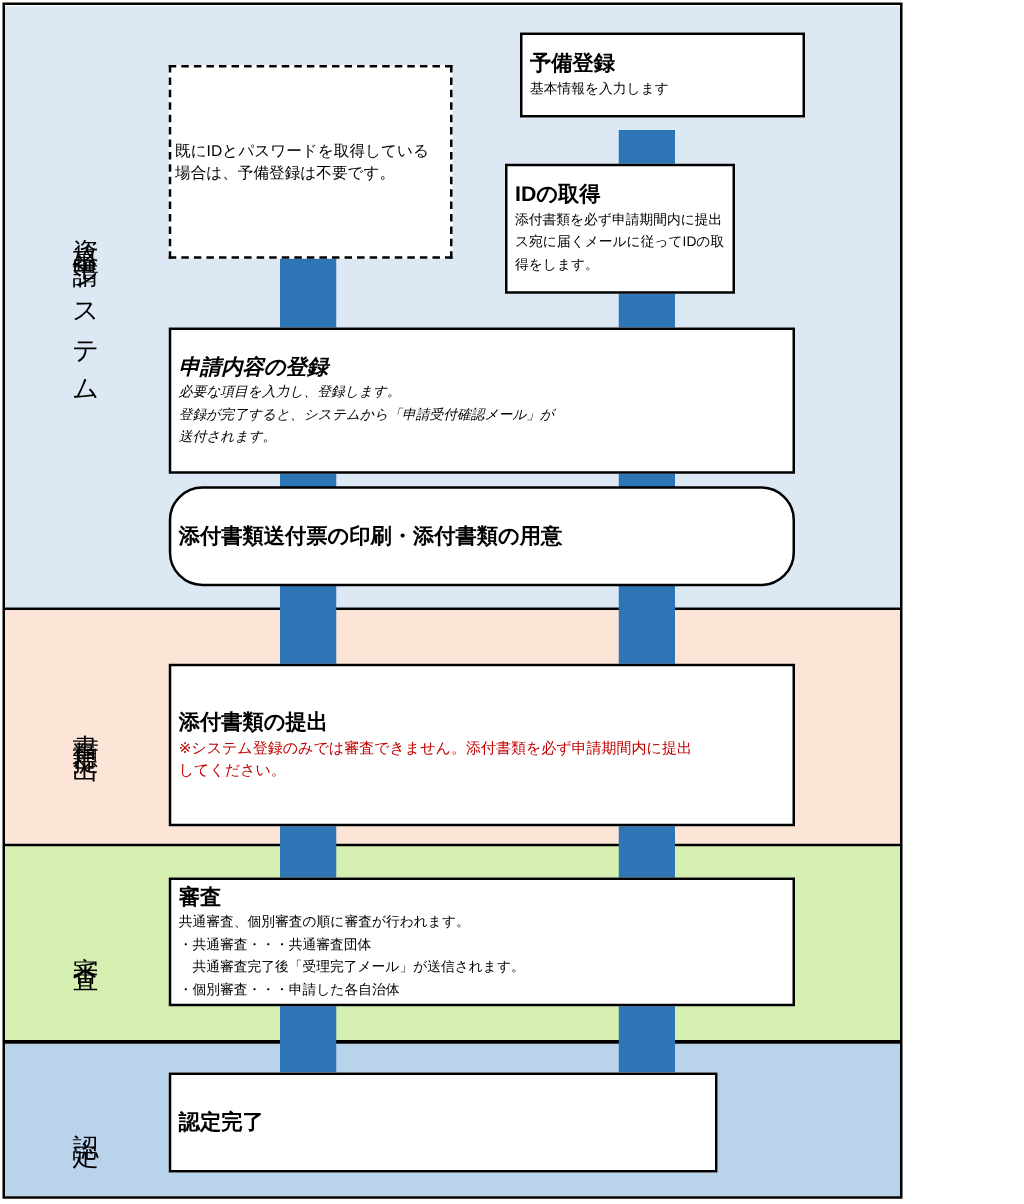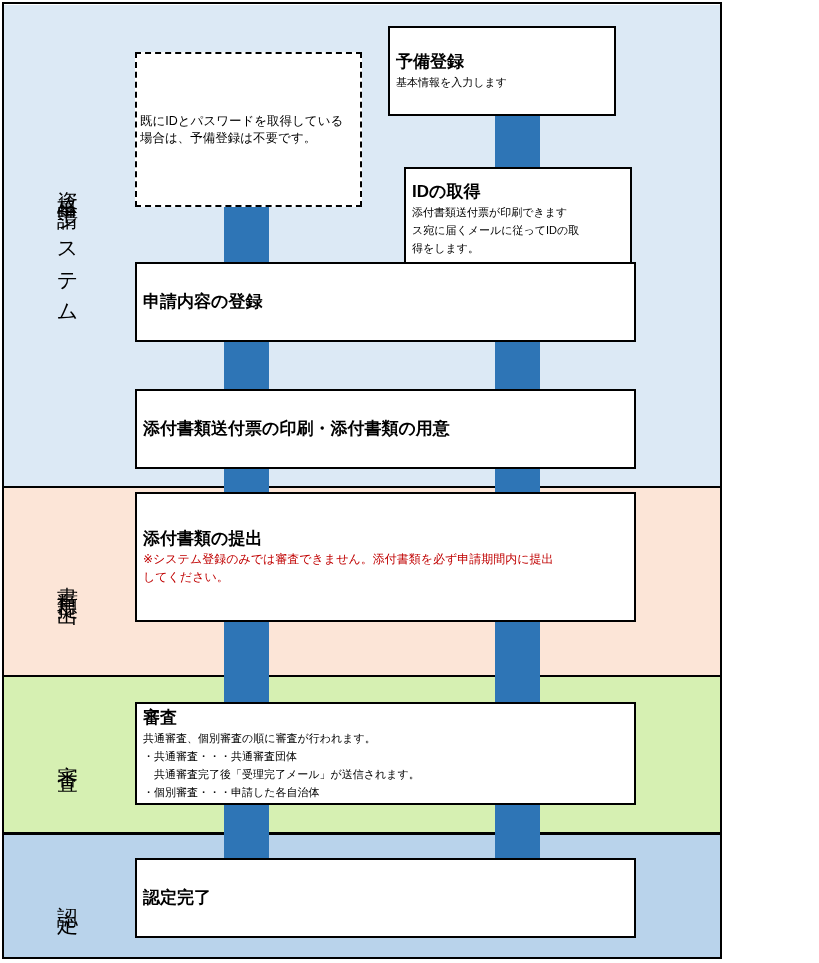--- a/index.html
+++ b/index.html
@@ -36,27 +36,27 @@
   .bar-right{left:495px;top:104px;width:45px;height:754px;}
   
   .box{
     background:#ffffff;border:2px solid #000;z-index:2;
     display:flex;flex-direction:column;justify-content:center;
     padding:0 6px;
   }
   .box .title{font-size:17px;font-weight:bold;line-height:22px;white-space:pre-line;}
   .box .desc{font-size:11px;line-height:18px;white-space:pre-line;}
   .box .warn{font-size:12px;line-height:18px;white-space:pre-line;color:#c00000;}
-  .step1{left:388px;top:26px;width:228px;height:90px;}
-  .step2{left:404px;top:131px;width:228px;height:104px;margin-top:36px;}
-  .step3{left:135px;top:262px;width:501px;height:80px;}
-  .step4{left:135px;top:389px;width:501px;height:80px;}
-  .step5{left:135px;top:492px;width:501px;height:130px;}
+  .step1{left:416px;top:26px;width:228px;height:68px;}
+  .step2{left:404px;top:131px;width:184px;height:104px;}
+  .step3{left:135px;top:262px;width:501px;height:117px;font-style:italic;}
+  .step4{left:135px;top:389px;width:501px;height:80px;border-radius:27px;}
+  .step5{left:135px;top:531px;width:501px;height:130px;}
   .step6{left:135px;top:702px;width:501px;height:103px;}
-  .step7{left:135px;top:858px;width:501px;height:80px;}
+  .step7{left:135px;top:858px;width:439px;height:80px;}
   
   .note{
     left:135px;top:52px;width:227px;height:155px;
     background:#ffffff;border:2px dashed #000;z-index:2;
     display:flex;align-items:center;
     padding:12px 3px;
   }
   .note .desc{font-size:12.5px;line-height:17px;white-space:pre-line;}
 </style>
 </head>
@@ -93,27 +93,30 @@
 場合は、予備登録は不要です。</div>
   </div>
 
   <div class="abs box step1">
     <div class="title">予備登録</div>
     <div class="desc">基本情報を入力します</div>
   </div>
 
   <div class="abs box step2">
     <div class="title">IDの取得</div>
-    <div class="desc">添付書類送付票が印刷できます
+    <div class="desc">添付書類を必ず申請期間内に提出
 ス宛に届くメールに従ってIDの取
 得をします。</div>
   </div>
 
   <div class="abs box step3">
     <div class="title">申請内容の登録</div>
+    <div class="desc">必要な項目を入力し、登録します。
+登録が完了すると、システムから「申請受付確認メール」が
+送付されます。</div>
   </div>
 
   <div class="abs box step4">
     <div class="title">添付書類送付票の印刷・添付書類の用意</div>
   </div>
 
   <div class="abs box step5">
     <div class="title">添付書類の提出</div>
     <div class="warn">※システム登録のみでは審査できません。添付書類を必ず申請期間内に提出
 してください。</div>

